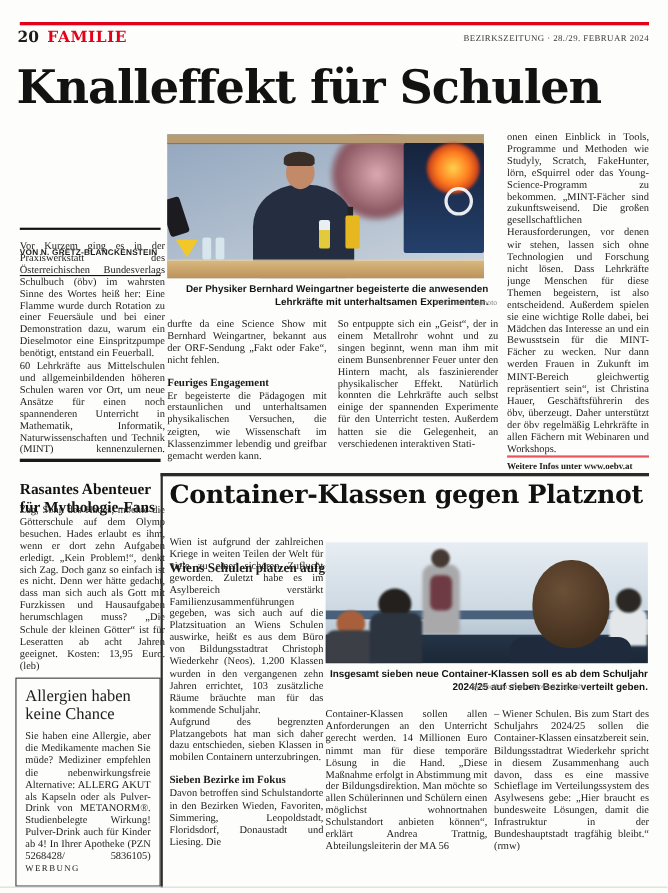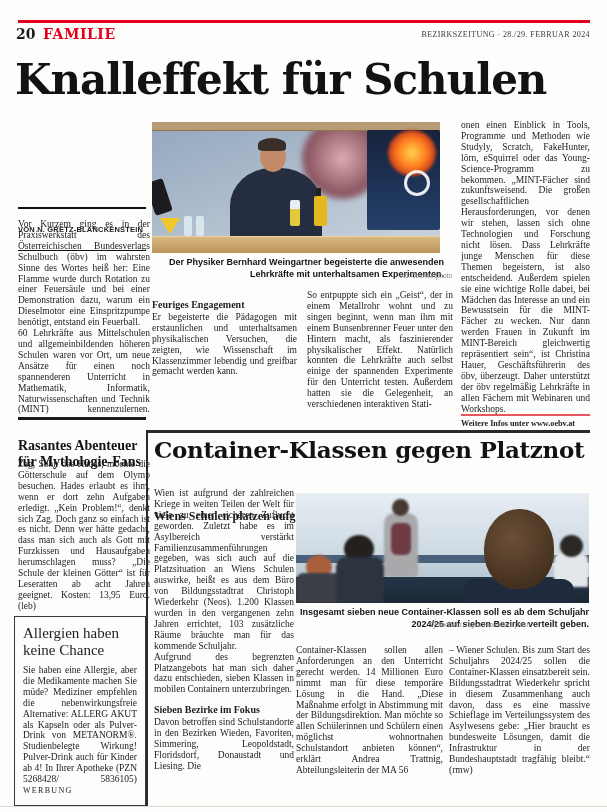--- a/index.html
+++ b/index.html
@@ -129,20 +129,21 @@
     <div class="abs p1-torch"></div>
     <div class="abs p1-table"></div>
     <div class="abs p1-funnel"></div>
     <div class="abs p1-bottle" style="left:32px;"></div>
     <div class="abs p1-bottle" style="left:44px;"></div>
   </div>
   <div class="abs cap cap1">Der Physiker Bernhard Weingartner begeisterte die anwesenden Lehrkräfte mit unterhaltsamen Experimenten.</div>
   <div class="abs credit credit1">Foto: öbv/Wirlphoto</div>
 
   <div class="abs body col2">
+    <p>durfte da eine Science Show mit Bernhard Weingartner, bekannt aus der ORF-Sendung „Fakt oder Fake“, nicht fehlen.</p>
     <p class="bsub">Feuriges Engagement</p>
     <p>Er begeisterte die Pädagogen mit erstaunlichen und unterhaltsamen physikalischen Versuchen, die zeigten, wie Wissenschaft im Klassenzimmer lebendig und greifbar gemacht werden kann.</p>
   </div>
   <div class="abs body col3">
     <p>So entpuppte sich ein „Geist“, der in einem Metallrohr wohnt und zu singen beginnt, wenn man ihm mit einem Bunsenbrenner Feuer unter den Hintern macht, als faszinierender physikalischer Effekt. Natürlich konnten die Lehrkräfte auch selbst einige der spannenden Experimente für den Unterricht testen. Außerdem hatten sie die Gelegenheit, an verschiedenen interaktiven Stati-</p>
   </div>
   <div class="abs body col4">
     <p>onen einen Einblick in Tools, Programme und Methoden wie Studyly, Scratch, FakeHunter, lörn, eSquirrel oder das Young-Science-Programm zu bekommen. „MINT-Fächer sind zukunftsweisend. Die großen gesellschaftlichen Herausforderungen, vor denen wir stehen, lassen sich ohne Technologien und Forschung nicht lösen. Dass Lehrkräfte junge Menschen für diese Themen begeistern, ist also entscheidend. Außerdem spielen sie eine wichtige Rolle dabei, bei Mädchen das Interesse an und ein Bewusstsein für die MINT-Fächer zu wecken. Nur dann werden Frauen in Zukunft im MINT-Bereich gleichwertig repräsentiert sein“, ist Christina Hauer, Geschäftsführerin des öbv, überzeugt. Daher unterstützt der öbv regelmäßig Lehrkräfte in allen Fächern mit Webinaren und Workshops.</p>
   </div>
   <div class="abs redrule"></div>

